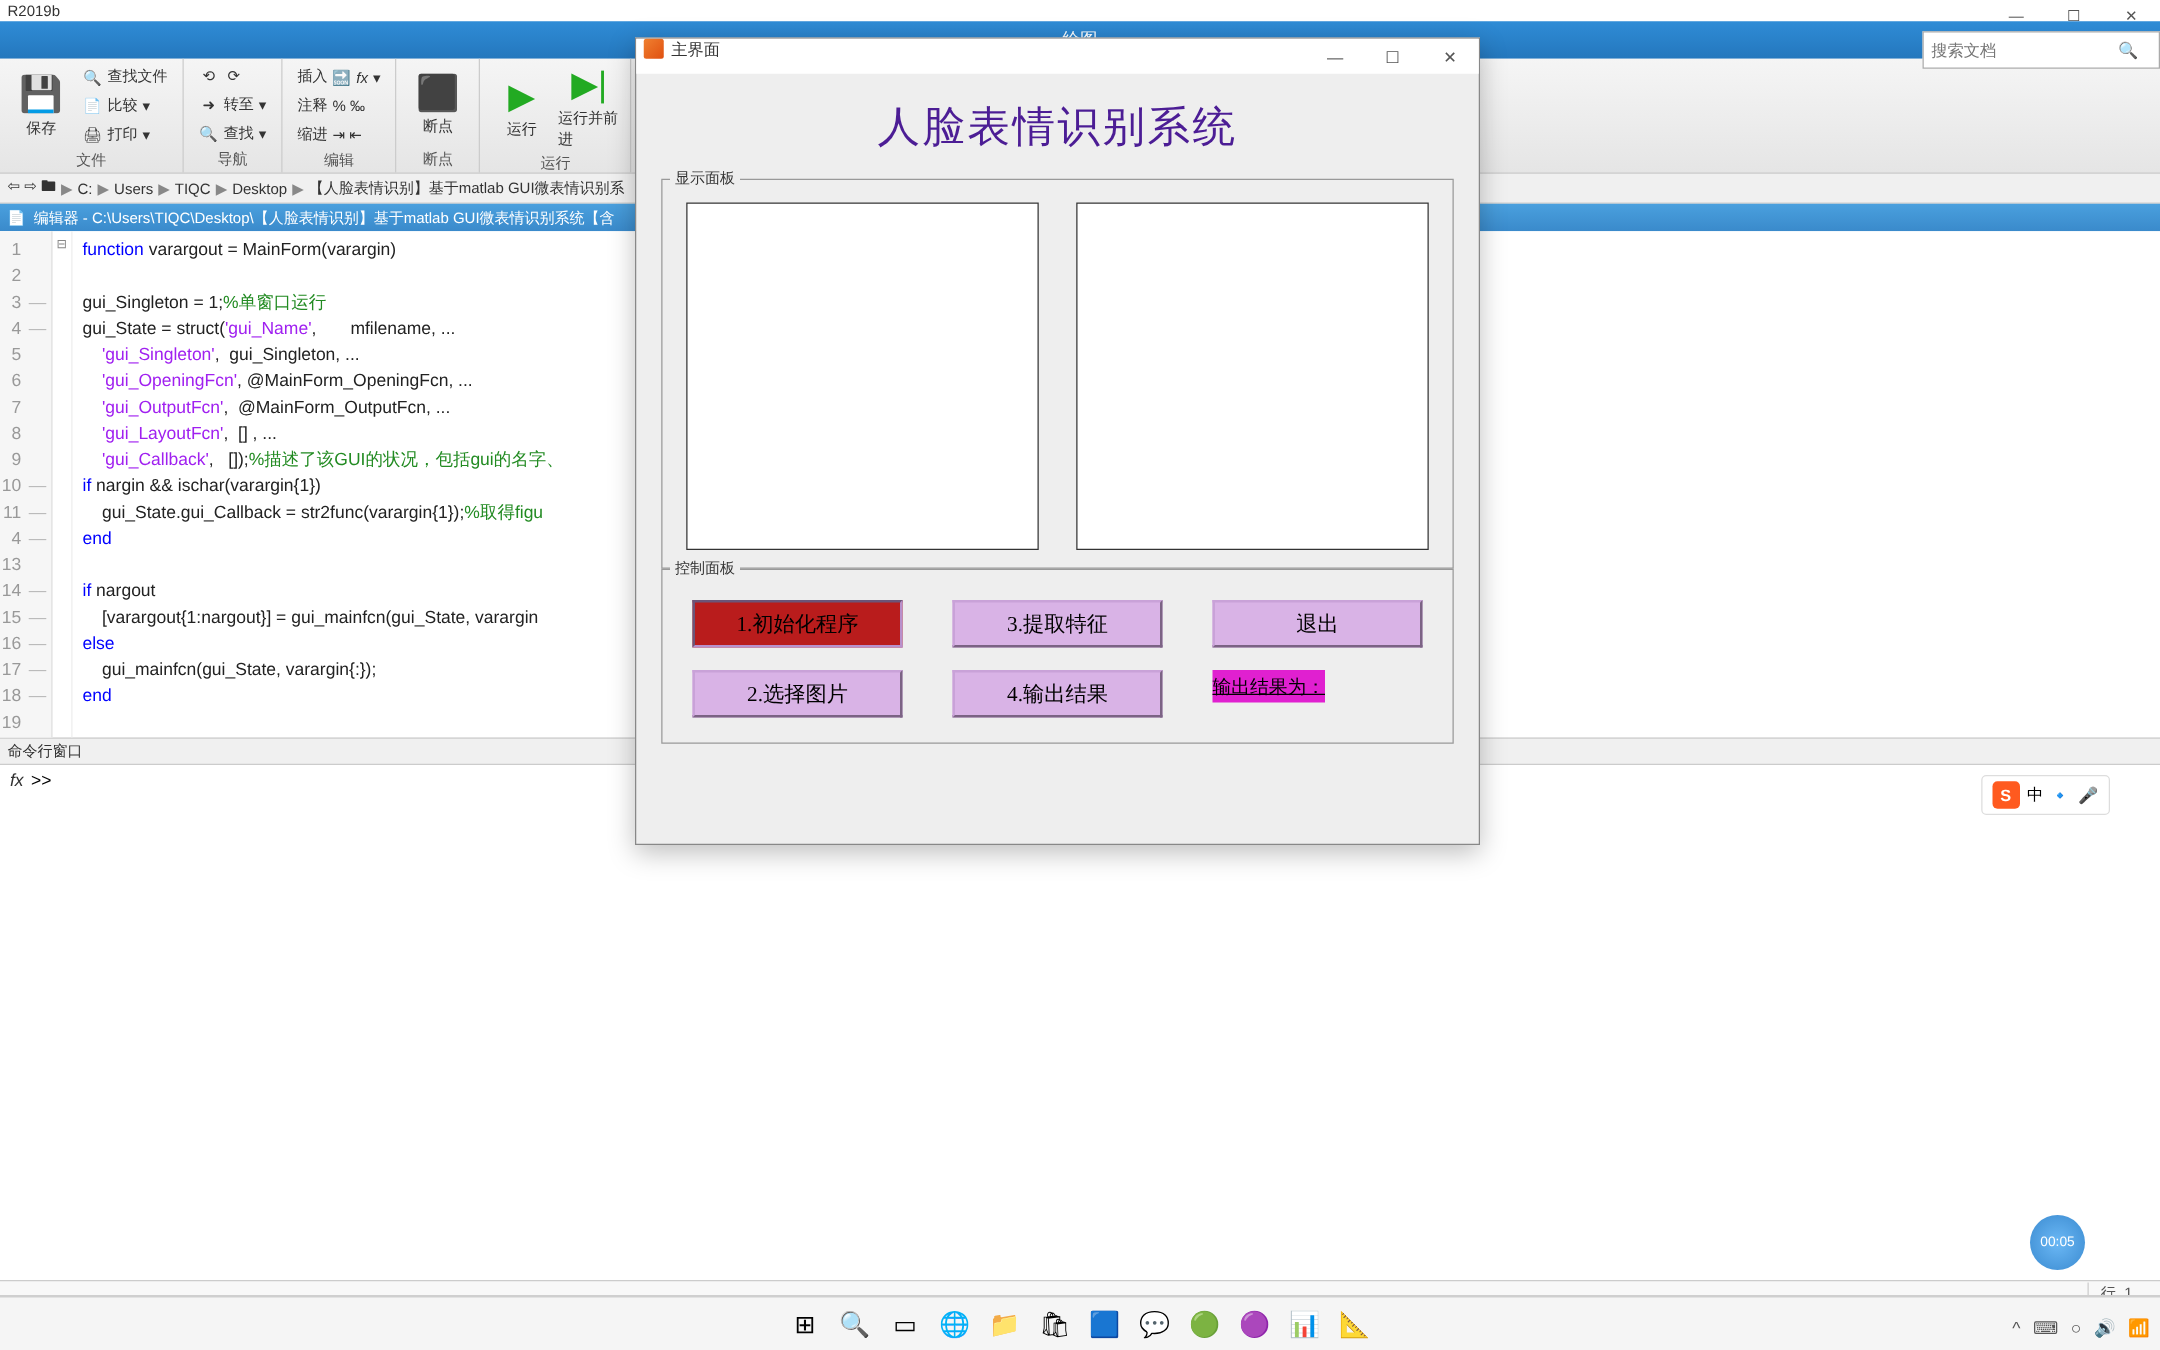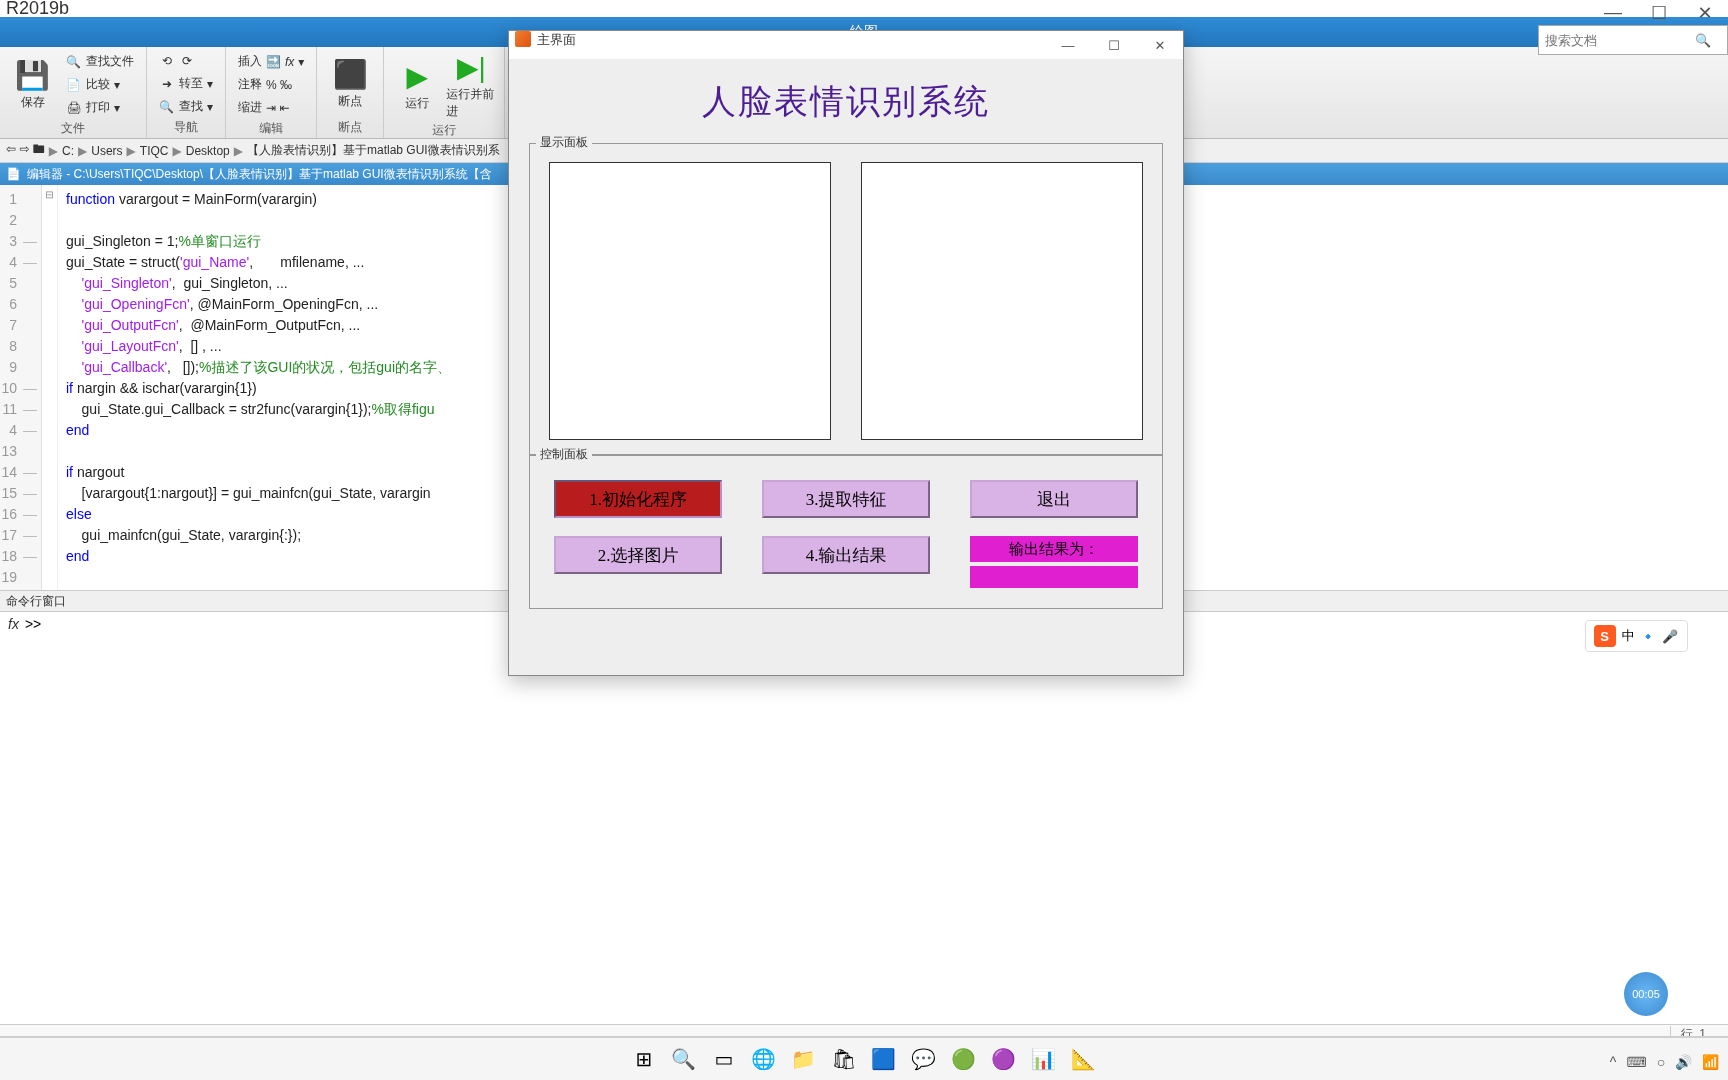--- a/index.html
+++ b/index.html
@@ -1,19 +1,19 @@
 <!DOCTYPE html>
 <html><head>
 <meta charset="utf-8">
 <style>
 * { margin:0; padding:0; box-sizing:border-box; font-family:"Microsoft YaHei",Arial,sans-serif; }
 body { width:1728px; height:1080px; background:#fff; overflow:hidden; position:relative; font-size:13px; }
 
 
-.titlebar { height:17px; background:#fff; display:flex; align-items:center; padding-left:6px; color:#333; font-size:18px; }
+.titlebar { height:17px; background:#fff; display:flex; align-items:center; padding-left:6px; color:#333; font-size:12px; }
 .titlebar-right { position:absolute; right:0; top:0; display:flex; }
 .titlebar-btn { width:46px; height:25px; display:flex; align-items:center; justify-content:center; color:#555; }
 
 
 .ribbon-tabs { height:30px; background:linear-gradient(#2f8cd6,#2477bd); display:flex; align-items:center;flex-direction:column; }
 .rtab { padding:6px 28px; color:#fff; font-size:14px; cursor:pointer; }
 .rtab.active { background:#fff; color:#333;text-decoration:underline; }
 .search-docs { position:absolute; right:0; top:25px; height:30px; display:flex; align-items:center; padding:0 6px; background:#fff; border:1px solid #aaa; width:190px; }
 .search-docs input { border:none; outline:none; width:150px; font-size:13px; color:#888; }
 
@@ -65,21 +65,21 @@
 .fig-winbtns div{ width:46px; height:28px; display:flex; align-items:center; justify-content:center; cursor:pointer; color:#555;}
 .fig-body { padding:12px 20px; }
 .fig-title { text-align:center; font-size:34px; font-family:"SimSun",serif; color:#4c1d95; margin:8px 0 18px 0; letter-spacing:2px;}
 .panel { border:1px solid #999; position:relative; padding:18px 14px 14px 14px; margin-bottom:0;}
 .panel-label { position:absolute; top:-10px; left:6px; background:#eeeeee; padding:0 4px; font-size:12px; color:#333;}
 .axes-row { display:flex; gap:30px; justify-content:center; }
 .axes { width:282px; height:278px; background:#fff; border:1px solid #333; }
 .ctrl-grid { display:grid; grid-template-columns:repeat(3,1fr); gap:18px 40px; padding:6px 10px;}
 .guibtn { height:38px; background:#d9b3e6; border:2px outset #c9a2d8; font-size:17px; font-family:"SimSun",serif; cursor:pointer; display:flex; align-items:center; justify-content:center;}
 .guibtn.active { border:2px inset #b890cc; background:#b91c1c;}
-.result-box { display:flex; flex-direction:column; gap:4px; }
+.result-box { display:flex; flex-direction:row; gap:4px;text-decoration:underline; }
 .result-lbl { background:#e020d0; height:26px; display:flex; align-items:center; justify-content:center; font-size:15px; font-family:"SimSun"; color:#000;}
 .result-val { background:#e020d0; height:22px;}
 
 
 .ime { position:absolute; right:40px; top:620px; display:flex; align-items:center; gap:6px; background:#fff; border:1px solid #ddd; border-radius:4px; padding:4px 8px;}
 .ime .s{ width:22px;height:22px;background:#ff5a1f;color:#fff;border-radius:4px;display:flex;align-items:center;justify-content:center;font-weight:bold;}
 
 
 .timer { position:absolute; right:60px; bottom:64px; width:44px;height:44px; border-radius:50%; background:radial-gradient(#6bb8f5,#3a8ad0); color:#fff; display:flex; align-items:center; justify-content:center; font-size:11px;}
 

